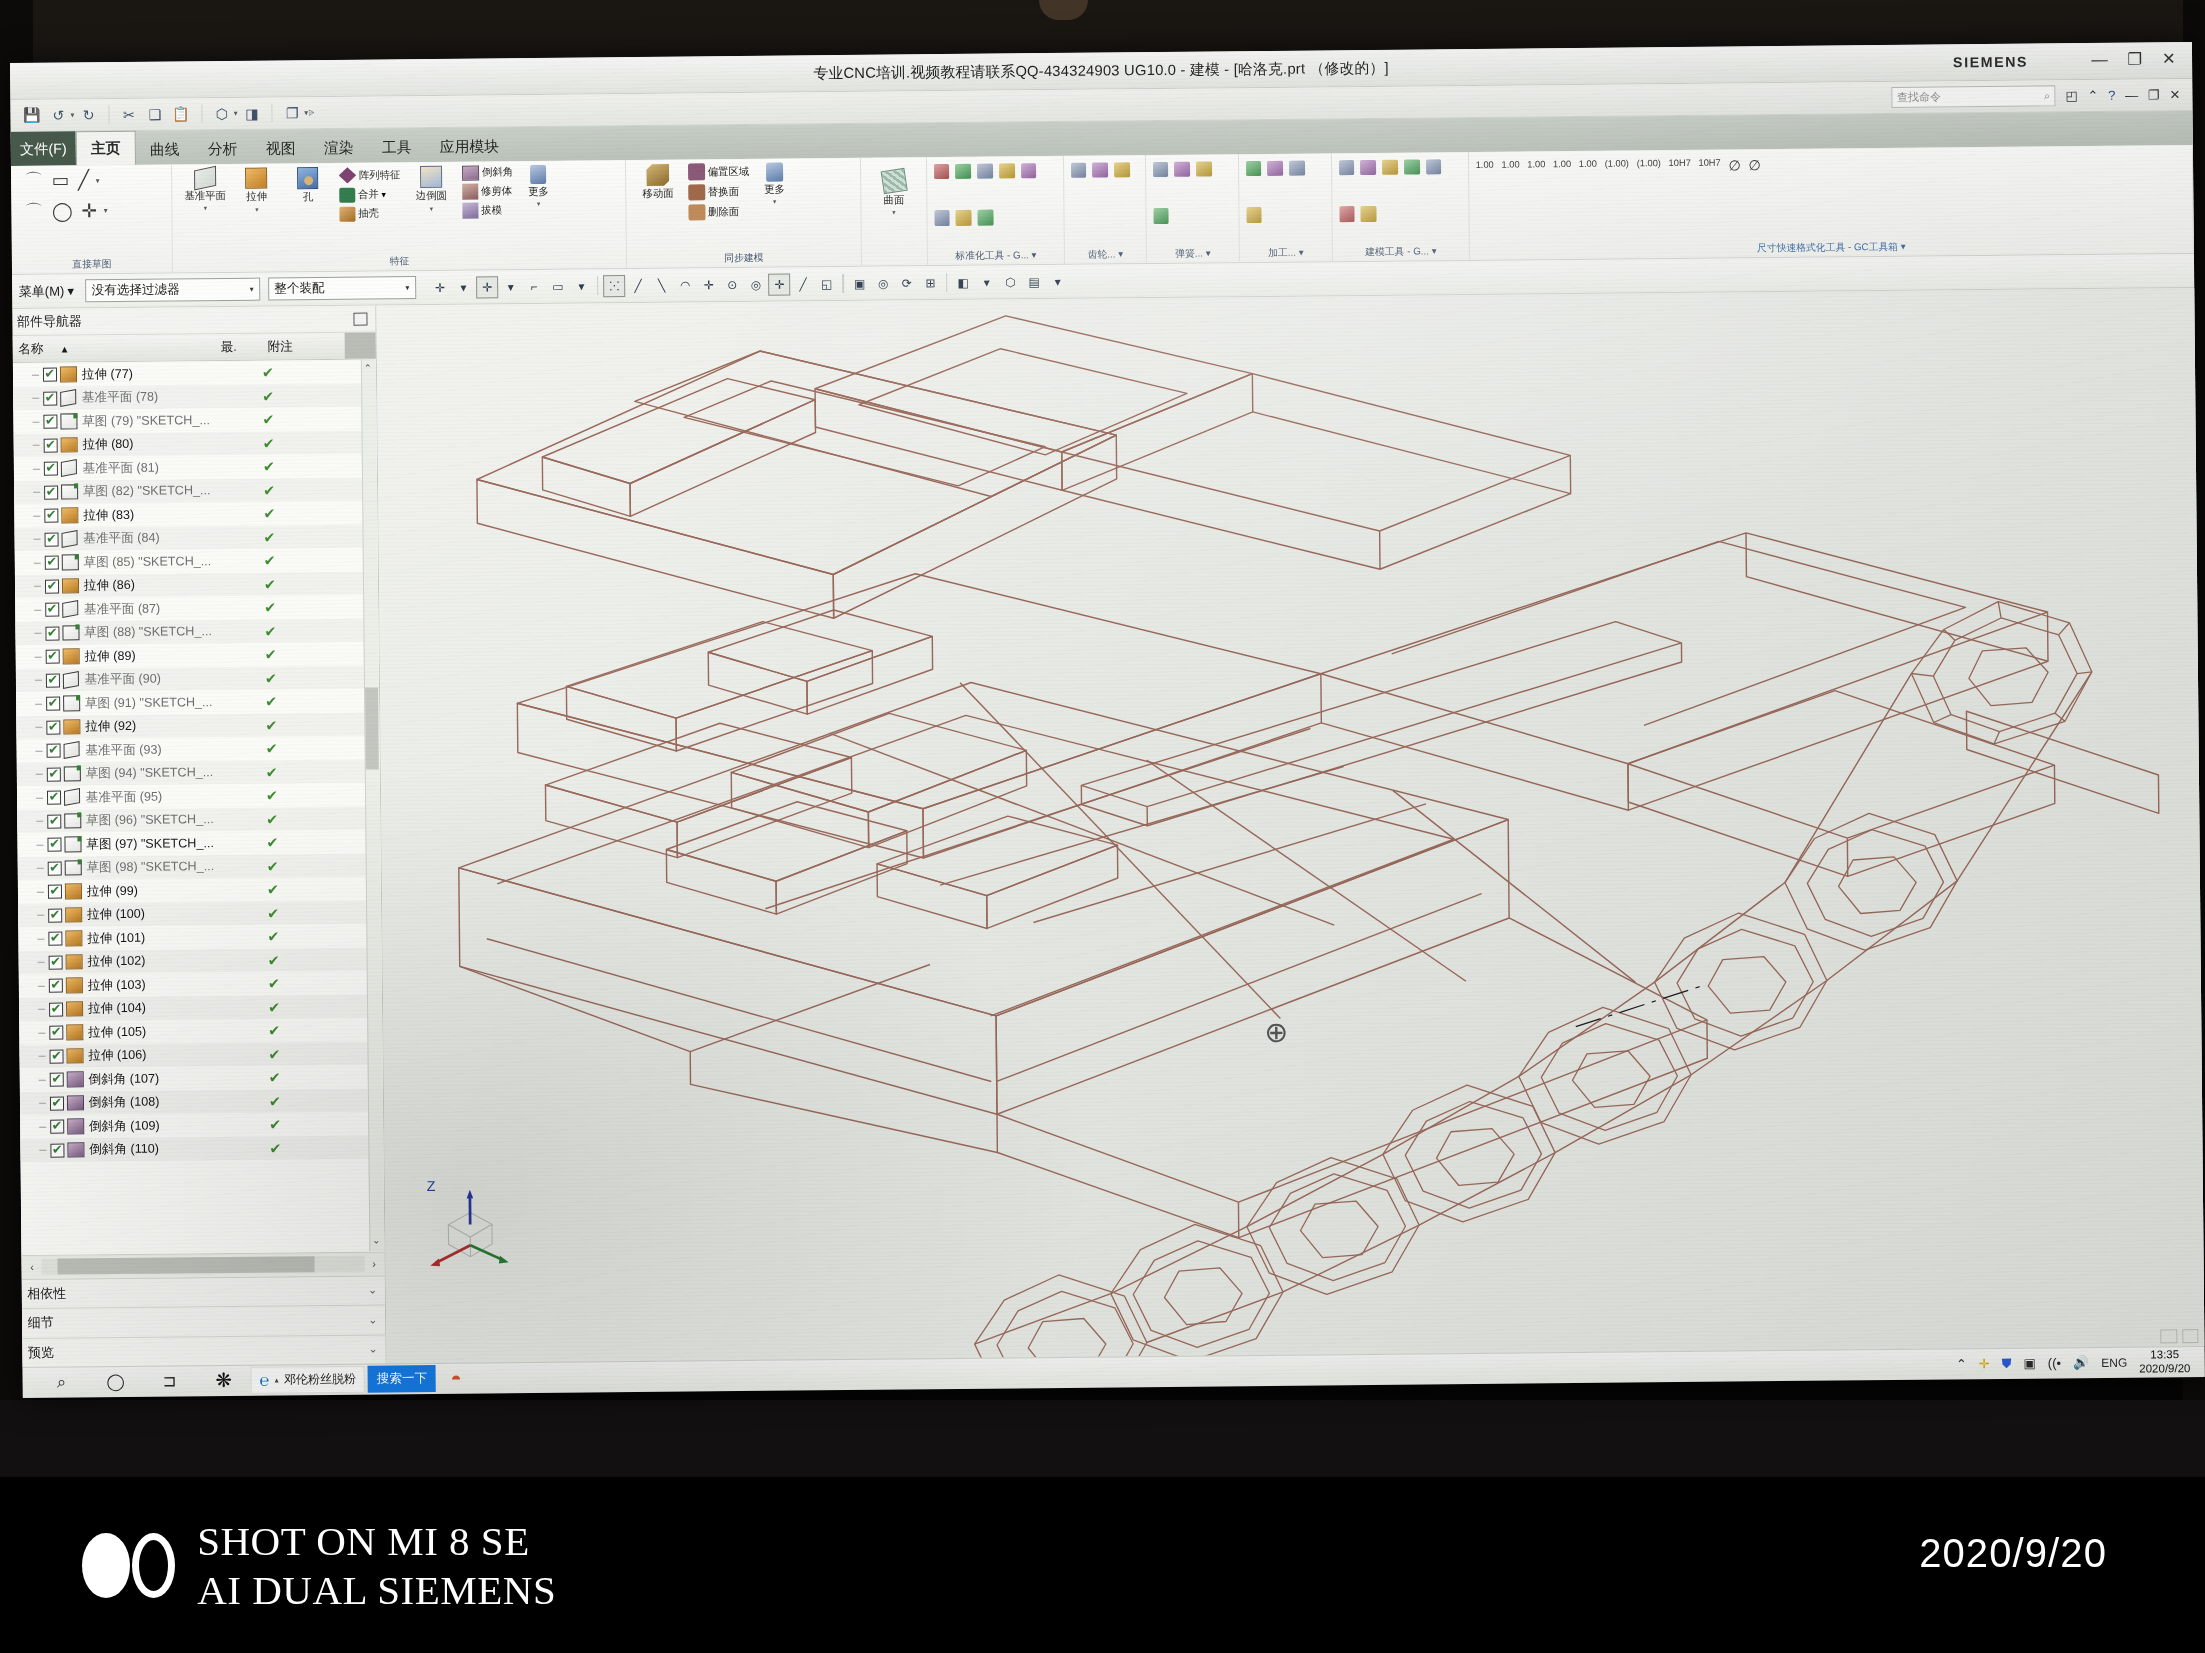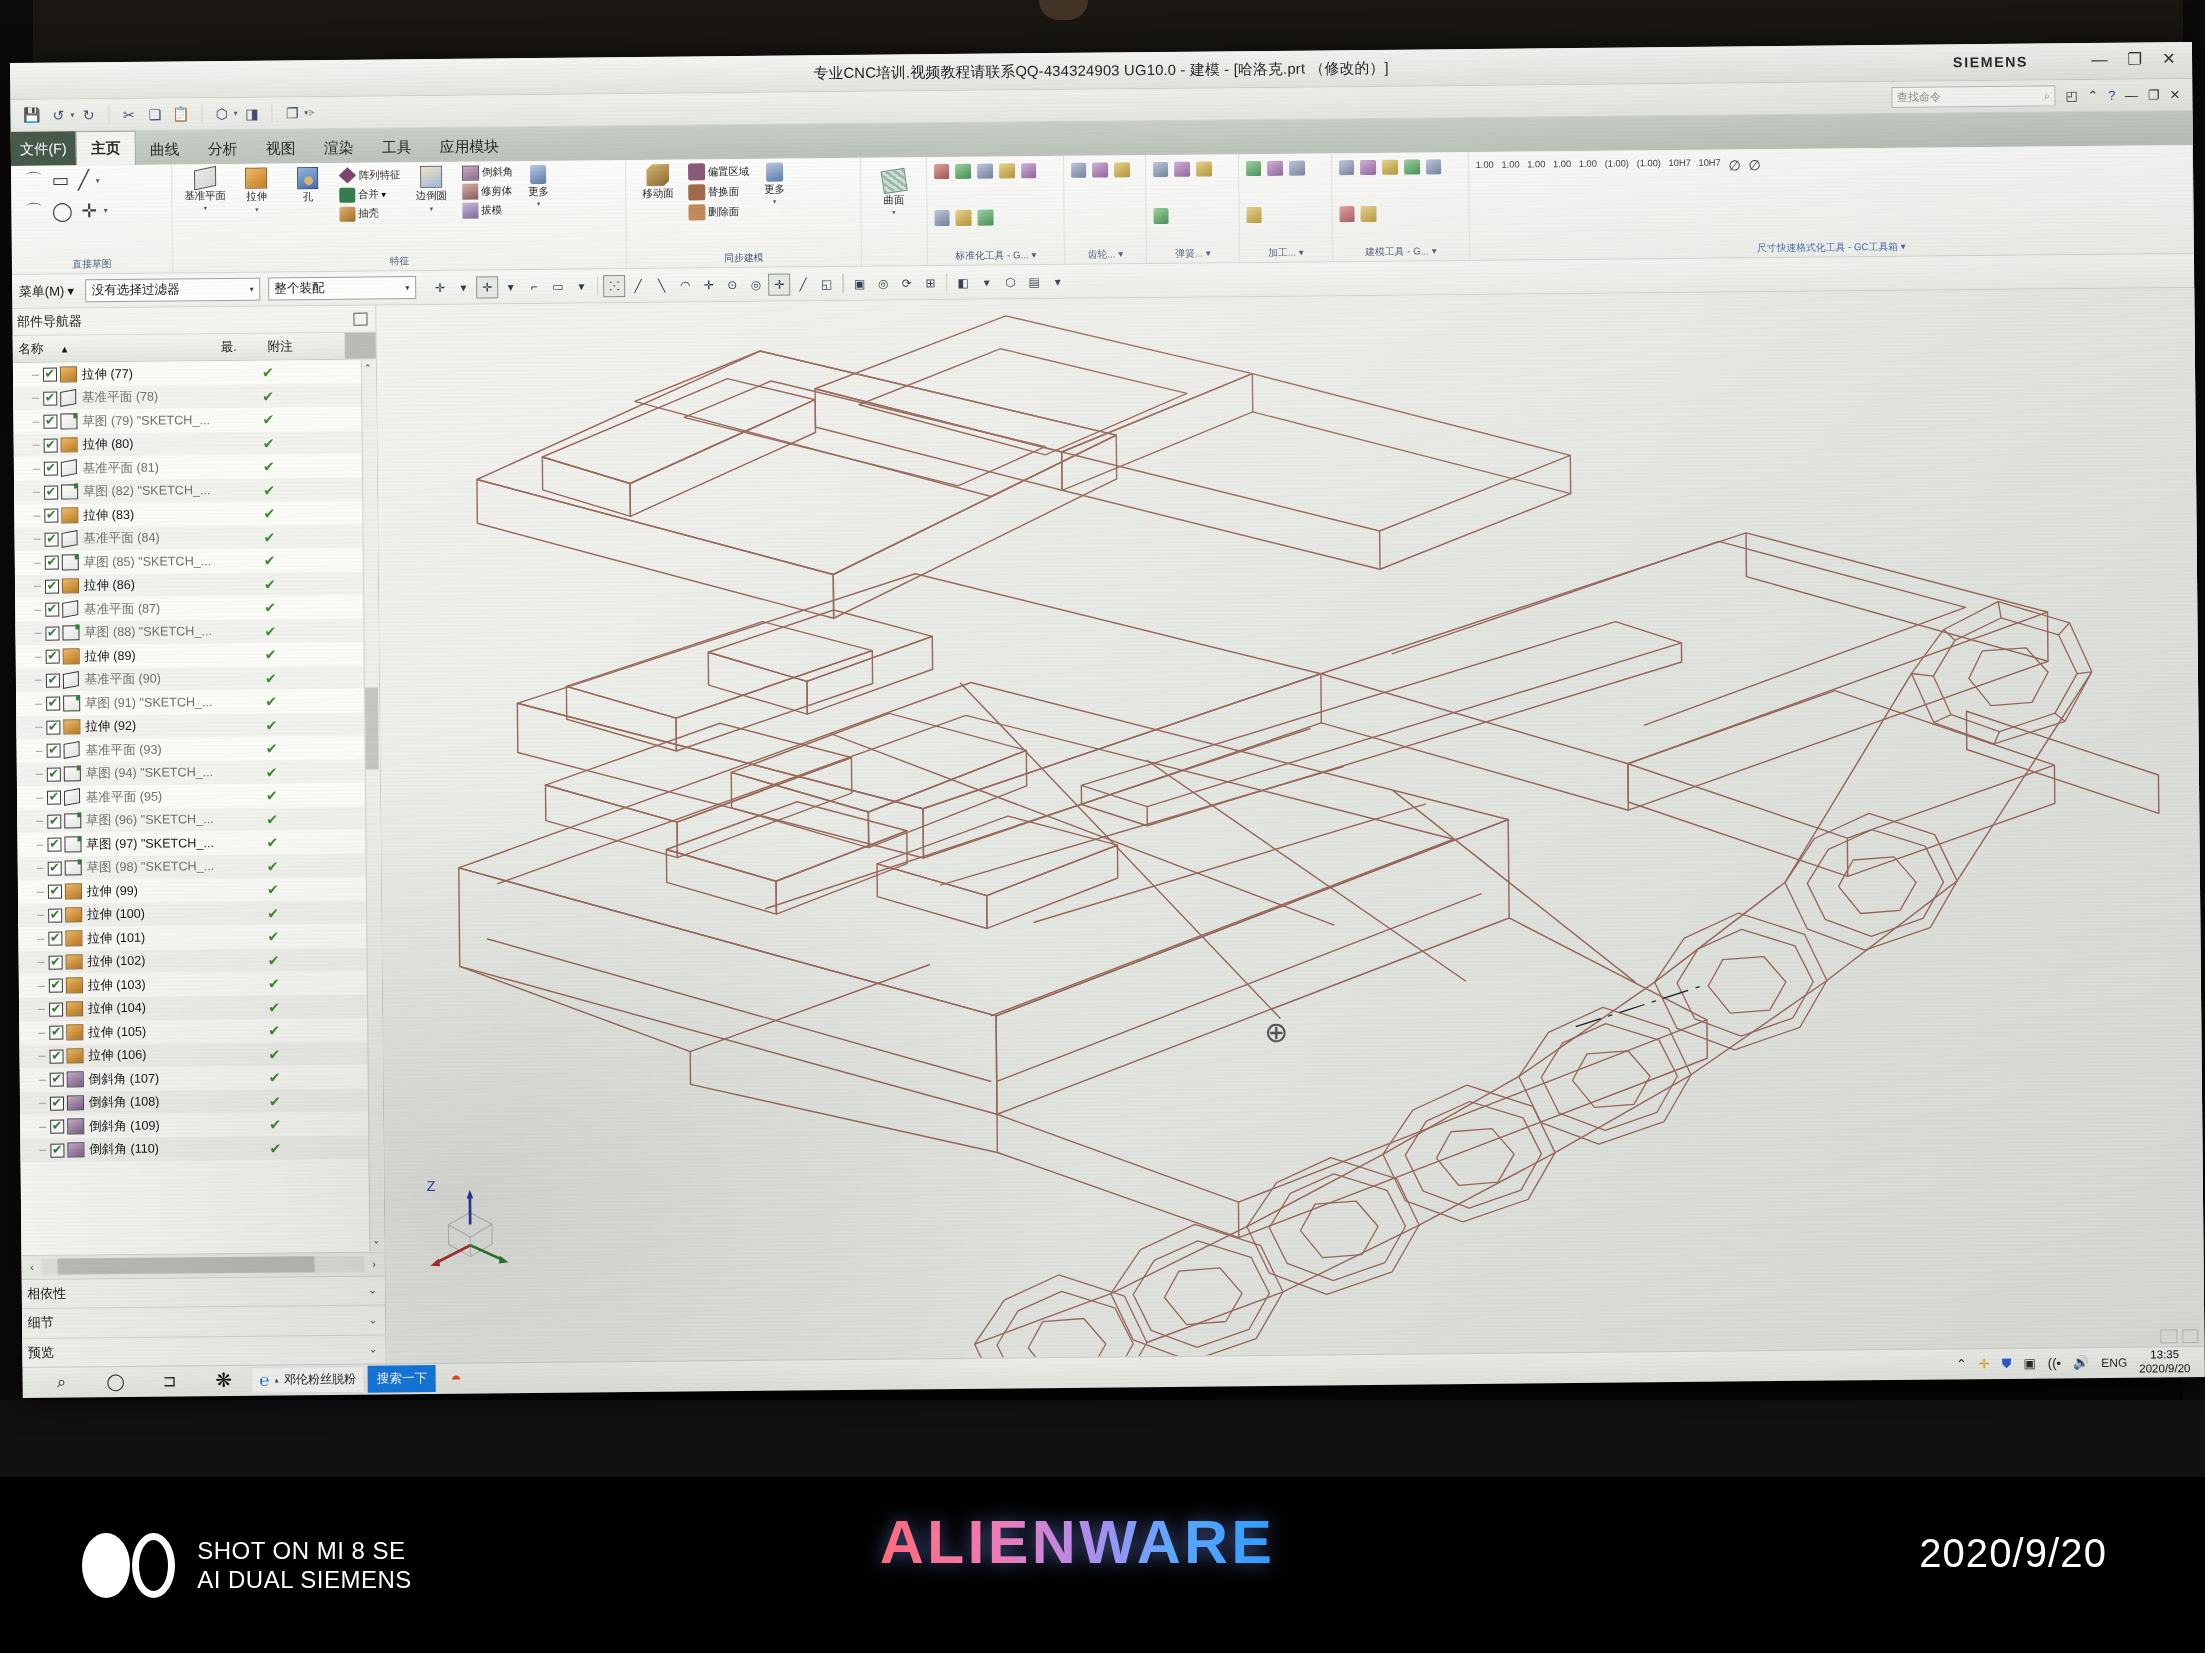--- a/index.html
+++ b/index.html
@@ -228,21 +228,21 @@
   .tray .ti { font-size:13px; color:#2a2a2a; }
   .clock { text-align:center; font-size:11.5px; line-height:1.15; color:#111; }
 
   
   .wm { position:absolute; left:0; top:1477px; width:2205px; height:177px; background:#000;
         display:flex; align-items:center; }
   .wm-left { display:flex; align-items:center; gap:22px; padding-left:82px; }
   .wm-lens { display:flex; align-items:center; gap:2.2px; }
   .wm-lens .d1 { width:48px; height:65px; background:#fff; border-radius:50%; }
   .wm-lens .d2 { width:43px; height:65px; border:7.1px solid #fff; border-radius:50%; }
-  .wm-txt { color:#fff; font-size:24px; line-height:1.18; letter-spacing:0.5px; font-weight:300; }
+  .wm-txt { color:#fff; font-size:41px; line-height:1.18; letter-spacing:0.5px; font-weight:300;font-family:Liberation Serif, serif; }
   .wm-mid { position:absolute; left:804px; top:1507px; width:547px; text-align:center; }
   .aw { font-size:61px; font-weight:bold; letter-spacing:3.3px;
         background:linear-gradient(90deg,#ff6a7a 0%, #f07ab0 28%, #b98ae8 50%, #5aa8ff 75%, #2f9bff 100%);
         -webkit-background-clip:text; background-clip:text; color:transparent;
         filter: drop-shadow(0 0 9.8px rgba(120,150,255,.55)); }
   .wm-date { position:absolute; right:98px; top:1531px; color:#fff; font-size:40px; letter-spacing:1.1px; }
 </style>
 </head>
 <body>
 
@@ -1035,19 +1035,16 @@
       <div class="wm-lens">
         <span class="d1"></span>
           <span class="d2"></span>
       </div>
       <div class="wm-txt">
         <div>SHOT ON MI 8 SE</div>
         <div>AI DUAL SIEMENS</div>
       </div>
     </div>
   </div>
-  <div class="wm-mid">
-    <span class="aw">ALIENWARE</span>
-  </div>
   <div class="wm-date">2020/9/20</div>
 
 </div>
 
 
 </body></html>

